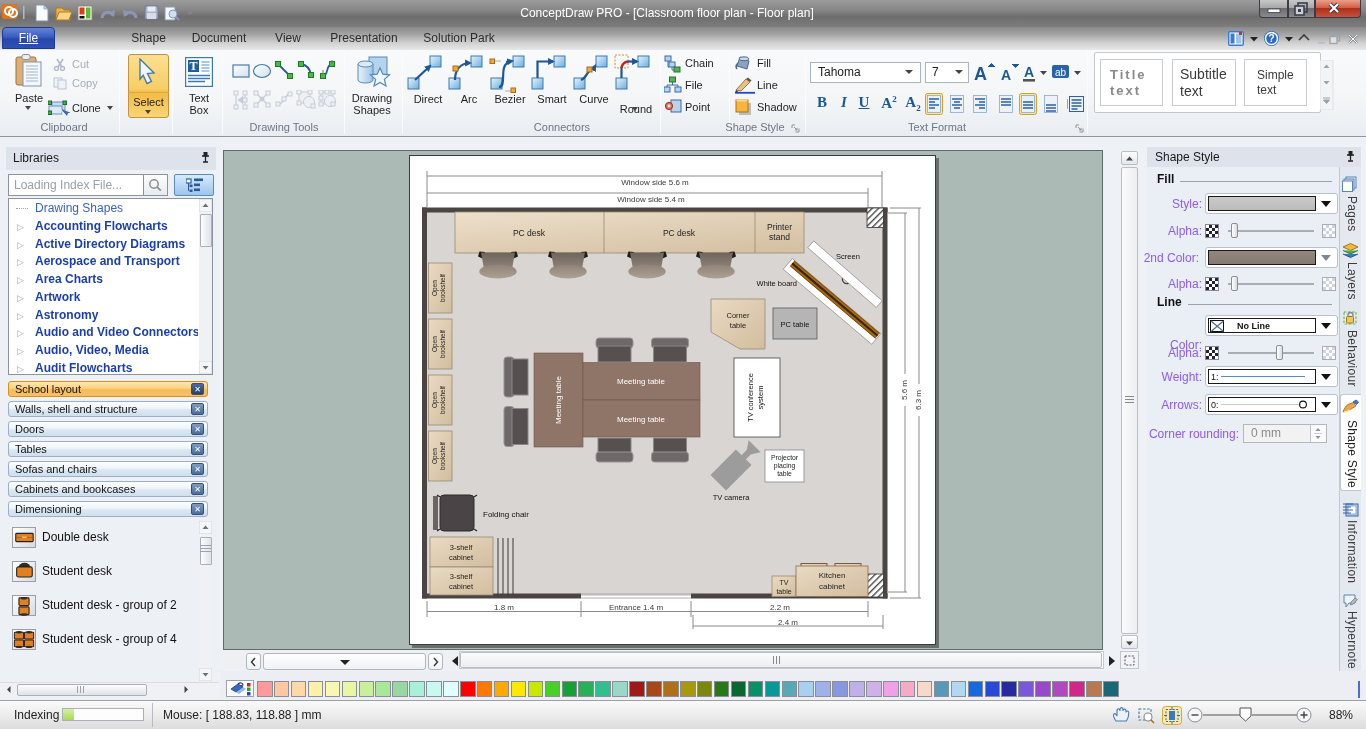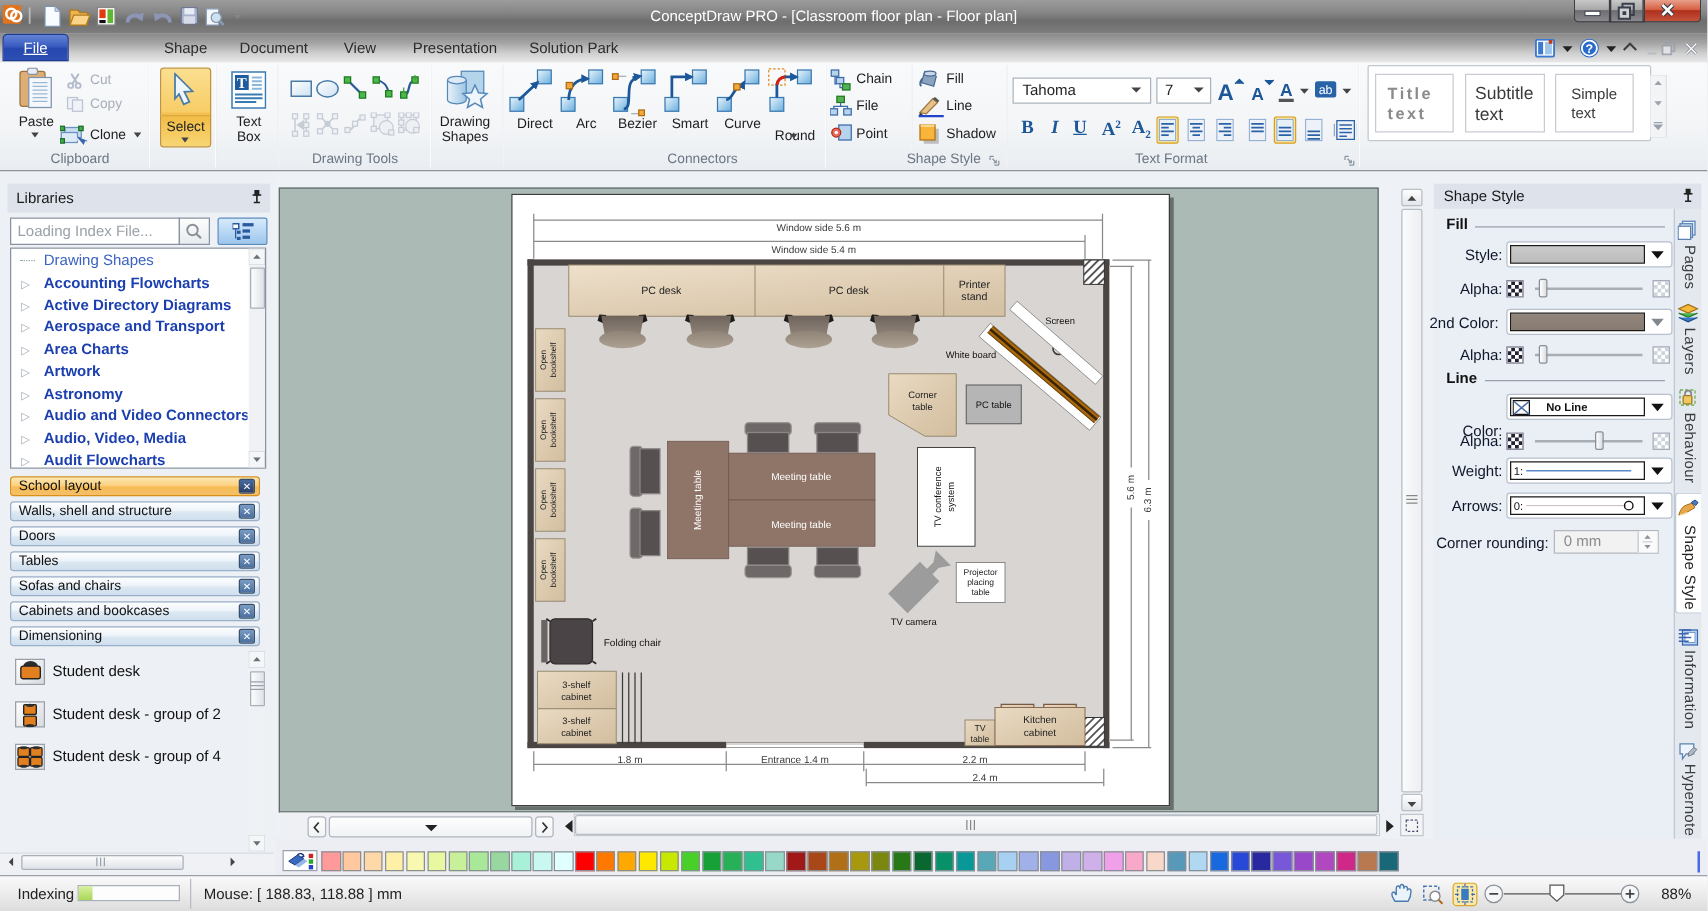--- a/index.html
+++ b/index.html
@@ -30,21 +30,21 @@
   .gsep { top:52px; height:82px; width:1px; background:#cfd4da; border-right:1px solid #fbfcfd; }
   .glabel { top:121px; height:13px; font-size:11px; color:#6b7684; text-align:center; }
   .rlabel { font-size:11px; color:#1e1e1e; }
   
   #leftpanel { left:0; top:138px; width:219px; height:560px; background:#edf0f5; }
   #canvasarea { left:223px; top:150px; width:880px; height:500px; background:#acbab6; border:1px solid #5f6b6b; }
   #rightpanel { left:1147px; top:147px; width:192px; height:530px; background:#eaeef5; }
   #tabstrip { left:1339px; top:147px; width:22px; height:530px; background:#e4e8ef; border-left:1px solid #c0c8d4; }
   .cnav { height:17px; background:linear-gradient(180deg,#fefefe,#f0f2f4); border:1px solid #b0b6be; border-radius:3px; display:flex; align-items:center; justify-content:center; }
   
-  .rp-lab { width:72px; text-align:right; font-size:12px; color:#0f172a; }
+  .rp-lab { width:72px; text-align:right; font-size:12px; color:#8b5cf6; }
   .rp-combo { width:133px; height:21px; background:#fff; border:1px solid #b8c0cc; border-radius:3px; display:flex; align-items:center; }
   .rp-swatch { display:inline-block; width:108px; height:15px; margin-left:2px; border:1.5px solid #1a1a1a; }
   .rp-arr { margin-left:5px; width:0; height:0; border-left:5px solid transparent; border-right:5px solid transparent; border-top:6px solid #111; }
   .rp-arr.gray { border-top-color:#828890; }
   .rp-check { width:14px; height:14px; border:1px solid #889;
     background:repeating-conic-gradient(#223 0% 25%, #fff 0% 50%); background-size:6px 6px; }
   .rp-check.light { background:repeating-conic-gradient(#ccd4dc 0% 25%, #fff 0% 50%); background-size:6px 6px; border-color:#aab; }
   .rp-track { height:2px; background:#a8aeb6; }
   .rp-thumb { width:7px; height:15px; background:linear-gradient(90deg,#fff,#d8dce2); border:1px solid #888e96; border-radius:2px; }
   .rp-noline { width:108px; height:15px; margin-left:2px; border:1.5px solid #1a1a1a; display:flex; align-items:center; background:#fff; }
@@ -592,20 +592,27 @@
       <span>Cabinets and bookcases</span>
       <span class="xbtn">✕</span>
     </div>
 <div class="secbar">
       <span>Dimensioning</span>
       <span class="xbtn">✕</span>
     </div>
 </div>
 
 <div class="abs" id="shapelist" style="left:6px;top:520px;width:192px;height:162px;overflow:hidden;">
+<div class="sitem"><span class="sicon">
+        <svg width="24" height="21" viewBox="0 0 24 21">
+          <rect x="3" y="6" width="19" height="9" rx="1" fill="#e2801f" stroke="#222" stroke-width="1.2"></rect>
+          <path d="M3.5 10.5h18" stroke="#b05c0a" stroke-width="0.8"></path>
+          <rect x="10" y="9.5" width="5" height="1.6" fill="#f8c078"></rect>
+        </svg>
+      </span>Double desk</div>
 <div class="sitem"><span class="sicon">
         <svg width="24" height="21" viewBox="0 0 24 21">
           <path d="M6 6a6.5 5 0 0 1 13 0" fill="#2c2c2c"></path>
           <rect x="4" y="5.5" width="17" height="11" rx="2" fill="#e2801f" stroke="#222" stroke-width="1.2"></rect>
         </svg>
       </span>Student desk</div>
 <div class="sitem"><span class="sicon">
         <svg width="24" height="21" viewBox="0 0 24 21">
           <g transform="translate(6.5,1)">
             <rect x="0" y="1" width="11" height="8.5" rx="1" fill="#e2801f" stroke="#222" stroke-width="1.2"></rect>

